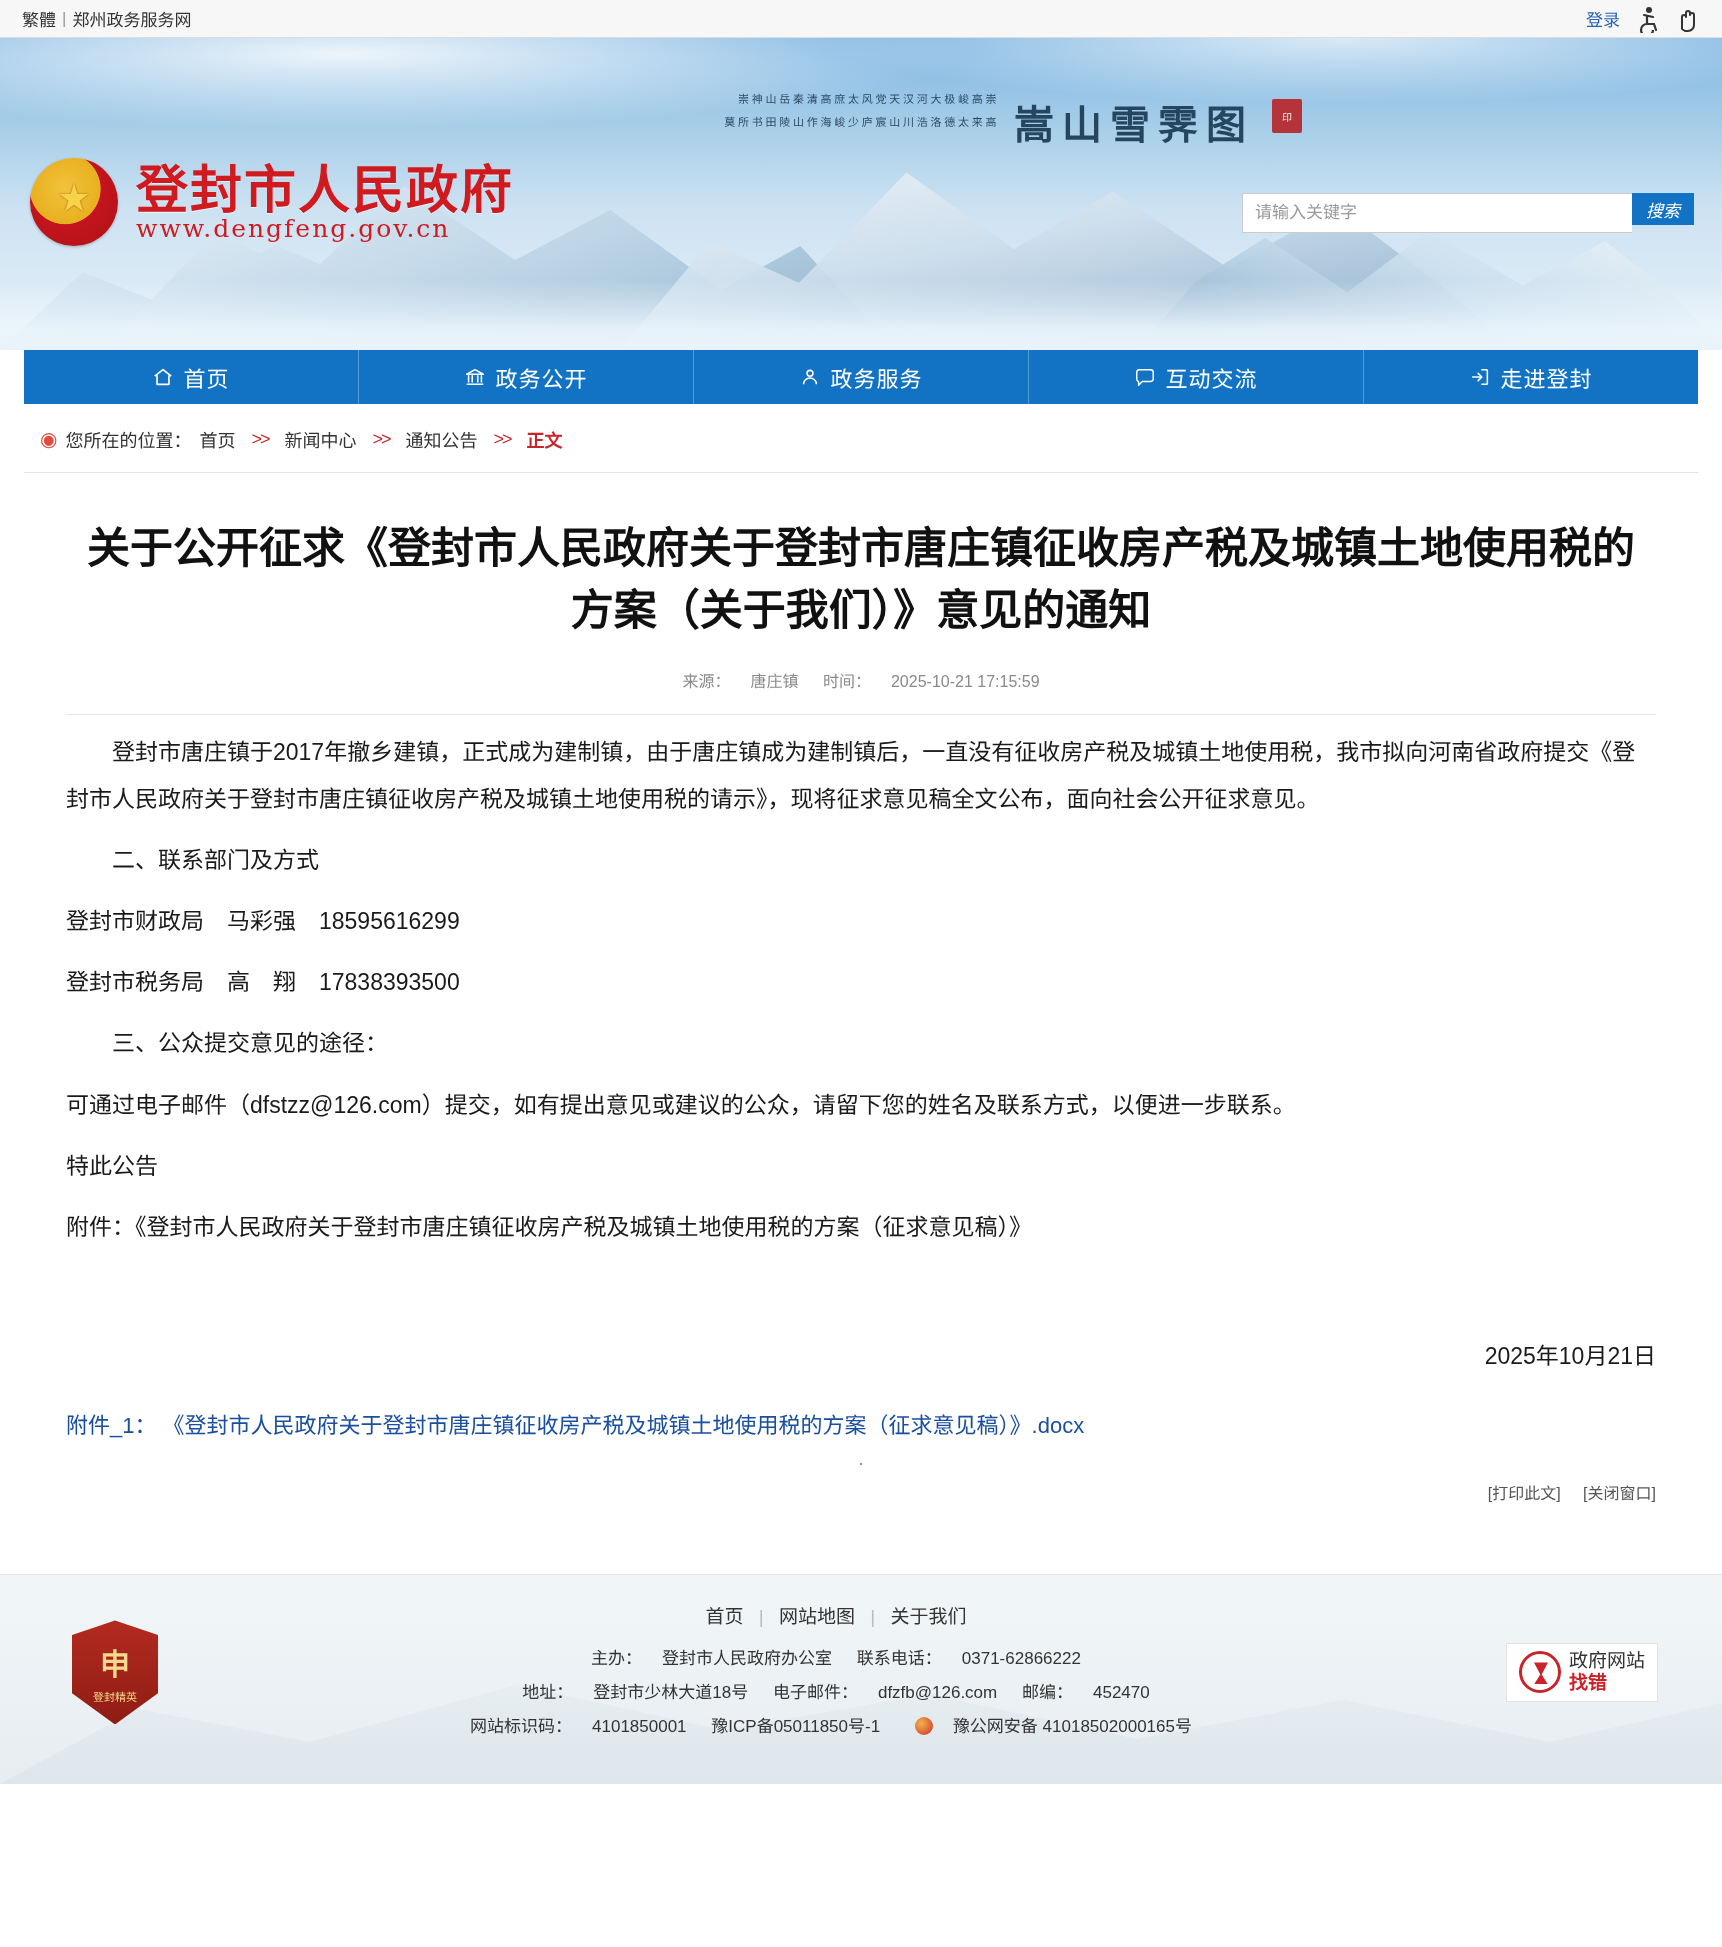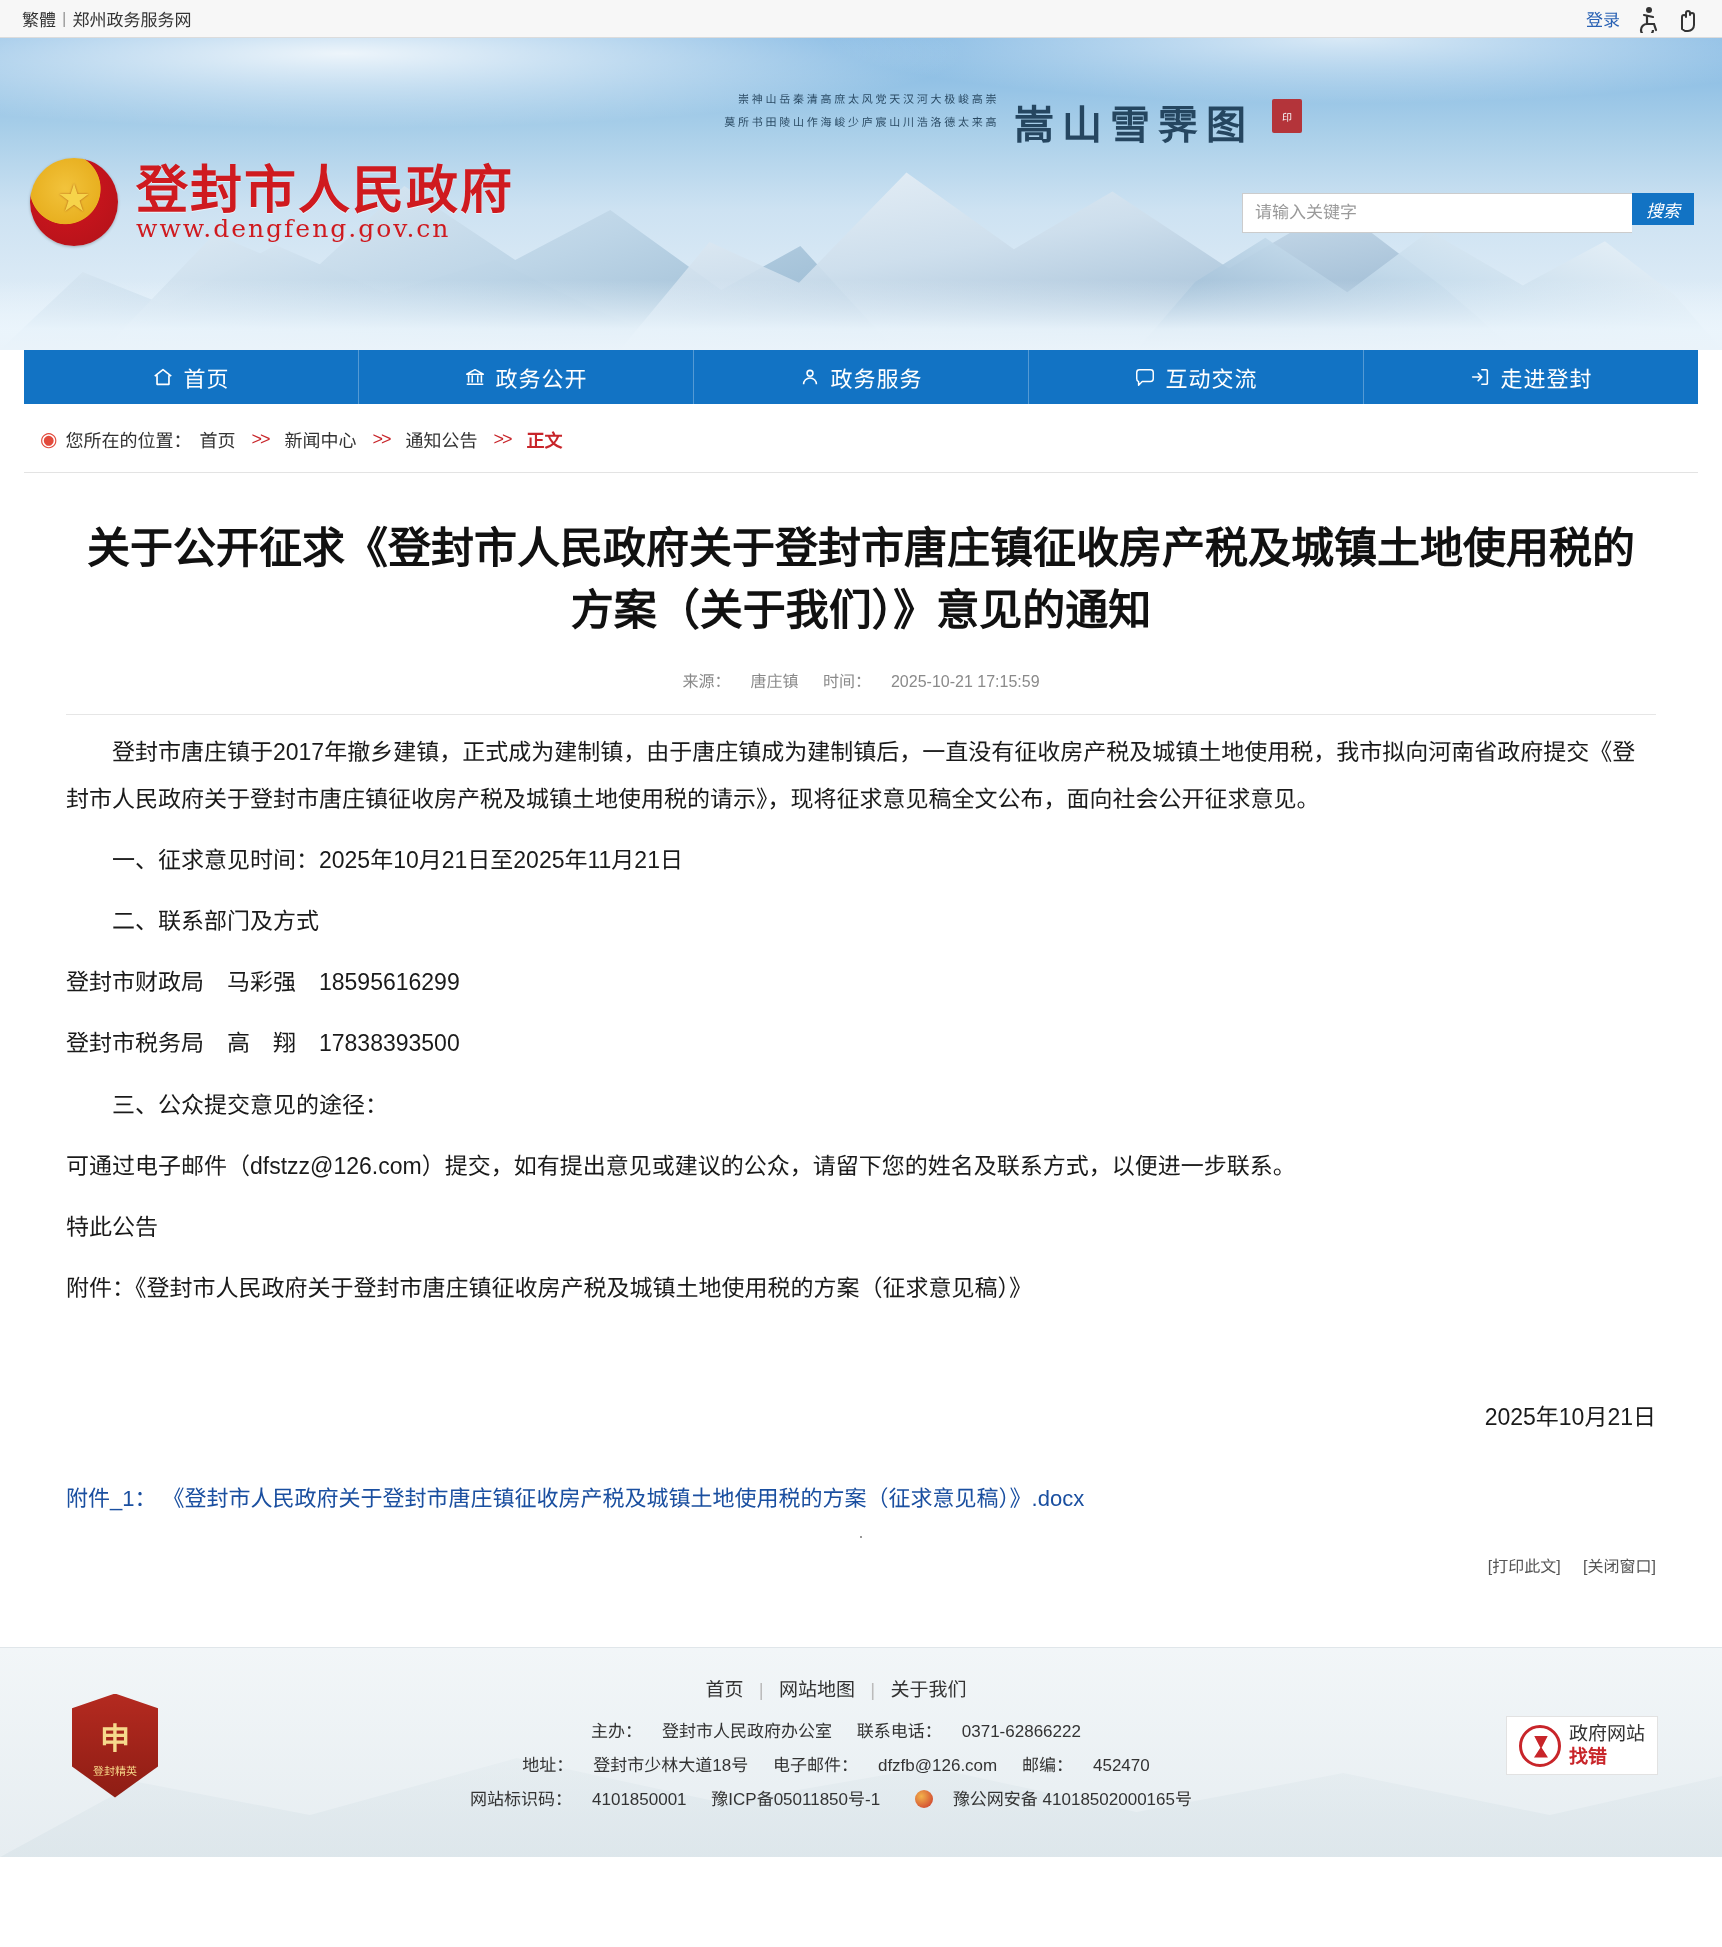--- a/index.html
+++ b/index.html
@@ -201,21 +201,21 @@
   }
   .art-meta span { margin: 0 10px; }
   .divider { border: none; border-top: 1px solid #e6e6e6; margin: 22px 0 10px 0; }
 
   .body-text { font-size: 23px; line-height: 2.05; color: #1a1a1a; }
   .body-text p { margin: 14px 0; }
   .indent { text-indent: 2em; }
   .date-right { text-align: right; font-size: 23px; color: #1a1a1a; margin-top: 86px; }
 
   .attach {
-    margin: 48px 0 0 0;
+    margin: 36px 0 0 0;
     font-size: 22px;
     color: #1a4fa0;
   }
   .attach a { color: #1a4fa0; text-decoration: none; }
   .attach .lbl { color: #1a4fa0; }
 
   .dot-row { text-align: center; color: #888; font-size: 18px; margin-top: 14px; }
 
   .art-actions {
     text-align: right; color: #555; font-size: 16px;
@@ -403,21 +403,20 @@
 
   <div class="art-meta">
     <span>来源：</span><span>唐庄镇</span>
     <span>时间：</span><span>2025-10-21 17:15:59</span>
   </div>
 
   <hr class="divider">
 
   <div class="body-text">
     <p class="indent">登封市唐庄镇于2017年撤乡建镇，正式成为建制镇，由于唐庄镇成为建制镇后，一直没有征收房产税及城镇土地使用税，我市拟向河南省政府提交《登封市人民政府关于登封市唐庄镇征收房产税及城镇土地使用税的请示》，现将征求意见稿全文公布，面向社会公开征求意见。</p>
-    <p class="indent">一、征求意见时间：2025年10月21日至2025年11月21日</p>
     <p class="indent">二、联系部门及方式</p>
     <p>登封市财政局　马彩强　18595616299</p>
     <p>登封市税务局　高　翔　17838393500</p>
     <p class="indent">三、公众提交意见的途径：</p>
     <p>可通过电子邮件（dfstzz@126.com）提交，如有提出意见或建议的公众，请留下您的姓名及联系方式，以便进一步联系。</p>
     <p>特此公告</p>
     <p>附件：《登封市人民政府关于登封市唐庄镇征收房产税及城镇土地使用税的方案（征求意见稿）》</p>
   </div>
 
   <div class="date-right">2025年10月21日</div>

